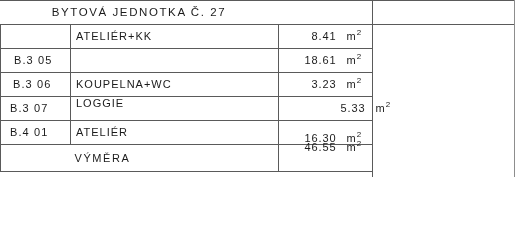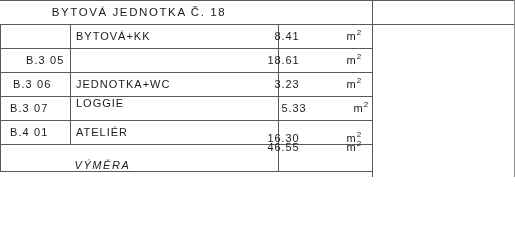--- a/index.html
+++ b/index.html
@@ -39,21 +39,21 @@
   .cell {
     position: absolute;
     display: flex;
     align-items: center;
     font-size: 11px;
     letter-spacing: 0.9px;
     white-space: nowrap;
     line-height: 1;
   }
   .cell.left   { justify-content: flex-start; }
-  .cell.right  { justify-content: flex-end; gap: 44px; }
+  .cell.right  { justify-content: flex-end; }
   .cell.center { justify-content: center; }
 
   .title-cell {
     font-size: 11.5px;
     letter-spacing: 1.6px;
   }
 
   .code-cell {
     letter-spacing: 1.1px;
   }
@@ -68,21 +68,21 @@
 
   .total-label {
     letter-spacing: 1.6px;
   }
 
   .share-cell {
     letter-spacing: 1.0px;
   }
 
   .unit {
-    margin-left: 3px;
+    margin-left: 10px;
   }
   .unit sup {
     font-size: 8px;
     vertical-align: super;
     line-height: 0;
   }
 </style>
 </head>
 <body>
 
@@ -108,73 +108,73 @@
 
   <div class="vline" style="left:70px; top:24px; height:120px;"></div>
 
   <div class="vline" style="left:278px; top:24px; height:148px;"></div>
 
   <div class="vline" style="left:372px; top:0px; height:177px;"></div>
 
   <div class="vline light" style="left:514px; top:0px; height:177px;"></div>
 
   <div class="cell center title-cell" style="left:0px; top:1px; width:278px; height:23px;">
-    <span>BYTOVÁ JEDNOTKA Č. 18</span>
+    <span>BYTOVÁ JEDNOTKA Č. 27</span>
   </div>
 
   <div class="cell left name-cell" style="left:76px; top:25px; width:200px; height:23px;">
-    <span>BYTOVÁ+KK</span>
+    <span>ATELIÉR+KK</span>
   </div>
   <div class="cell right area-cell" style="left:278px; top:25px; width:84px; height:23px;">
     <span>8.41</span>
     <span class="unit"><span>m</span><sup>2</sup></span>
   </div>
 
-  <div class="cell left code-cell" style="left:26px; top:49px; width:60px; height:23px;align-items:center;">
+  <div class="cell left code-cell" style="left:14px; top:49px; width:60px; height:23px;align-items:center;">
     <span>B.3 05</span>
   </div>
   <div class="cell right area-cell" style="left:278px; top:49px; width:84px; height:23px;">
     <span>18.61</span>
     <span class="unit"><span>m</span><sup>2</sup></span>
   </div>
 
   <div class="cell left code-cell" style="left:13px; top:73px; width:60px; height:23px;">
     <span>B.3 06</span>
   </div>
   <div class="cell left name-cell" style="left:76px; top:73px; width:200px; height:23px;">
-    <span>JEDNOTKA+WC</span>
+    <span>KOUPELNA+WC</span>
   </div>
   <div class="cell right area-cell" style="left:278px; top:73px; width:84px; height:23px;">
     <span>3.23</span>
     <span class="unit"><span>m</span><sup>2</sup></span>
   </div>
 
   <div class="cell left code-cell" style="left:10px; top:97px; width:60px; height:23px;">
     <span>B.3 07</span>
   </div>
   <div class="cell left name-cell" style="left:76px; top:92px; width:200px; height:23px;">
     <span>LOGGIE</span>
   </div>
-  <div class="cell right area-cell" style="left:270px; top:97px; width:84px; height:23px;padding-left:15px;">
+  <div class="cell right area-cell" style="left:292px; top:97px; width:84px; height:23px;padding-left:15px;">
     <span>5.33</span>
     <span class="unit"><span>m</span><sup>2</sup></span>
   </div>
 
   <div class="cell left code-cell" style="left:10px; top:121px; width:60px; height:23px;">
     <span>B.4 01</span>
   </div>
   <div class="cell left name-cell" style="left:76px; top:121px; width:200px; height:23px;">
     <span>ATELIÉR</span>
   </div>
   <div class="cell right area-cell" style="left:278px; top:121px; width:84px; height:23px;align-items:flex-end;">
     <span>16.30</span>
     <span class="unit"><span>m</span><sup>2</sup></span>
   </div>
 
-  <div class="cell center total-label" style="left:0px; top:152px; width:205px; height:26px;font-style:italic;">
+  <div class="cell center total-label" style="left:0px; top:145px; width:205px; height:26px;">
     <span>VÝMĚRA</span>
   </div>
   <div class="cell right area-cell" style="left:278px; top:134px; width:84px; height:26px;">
     <span>46.55</span>
     <span class="unit"><span>m</span><sup>2</sup></span>
   </div>
 
 
 </div>
 

